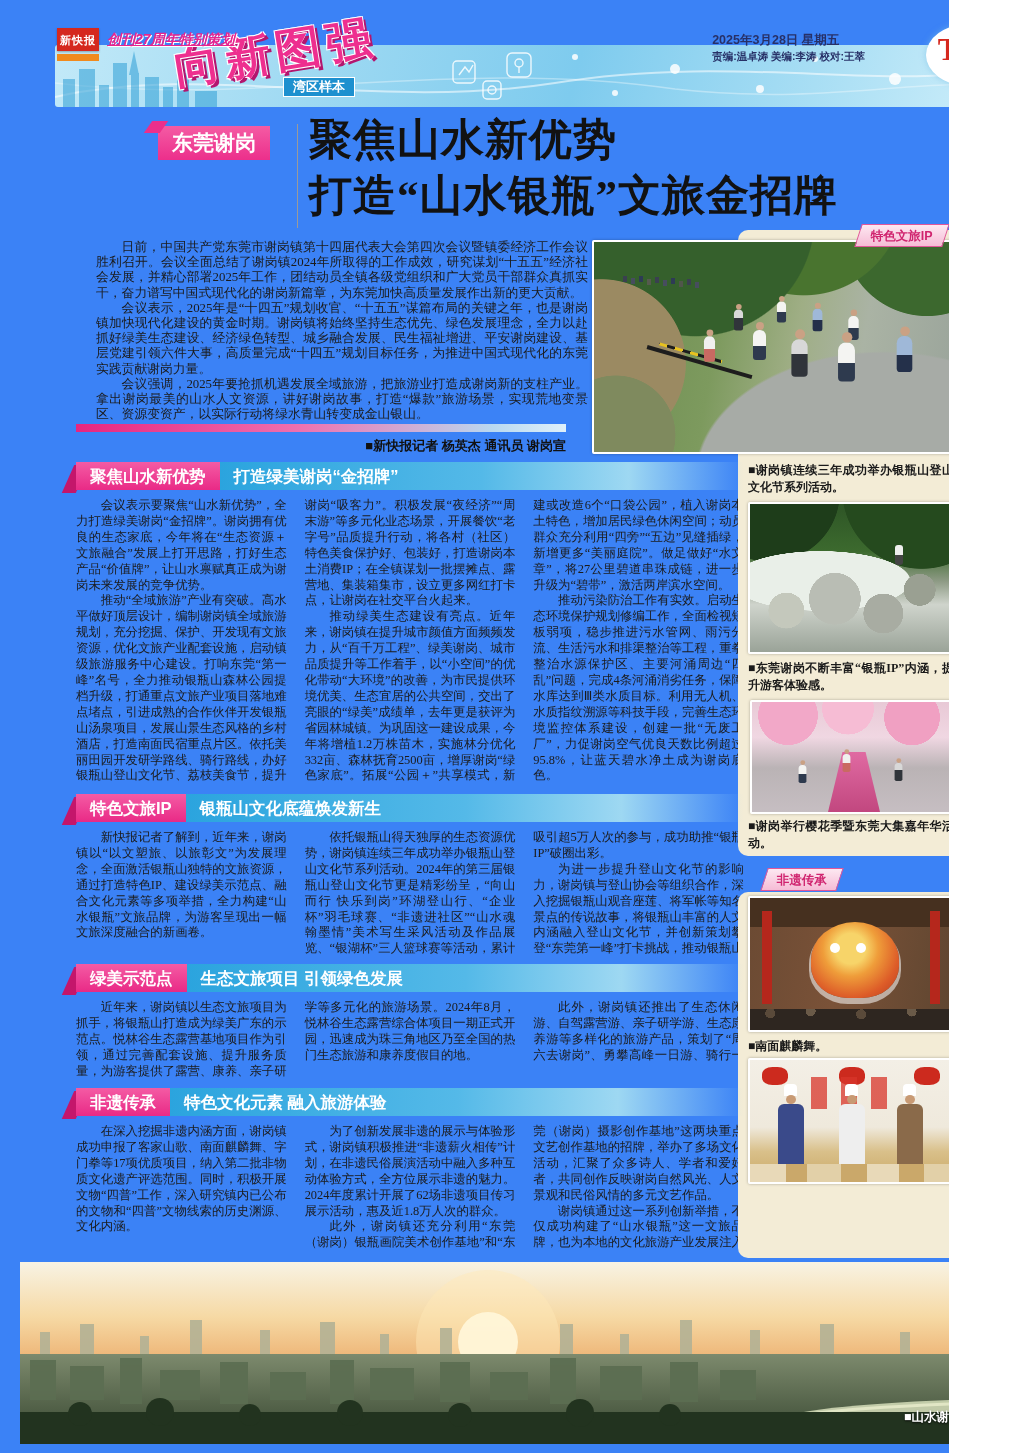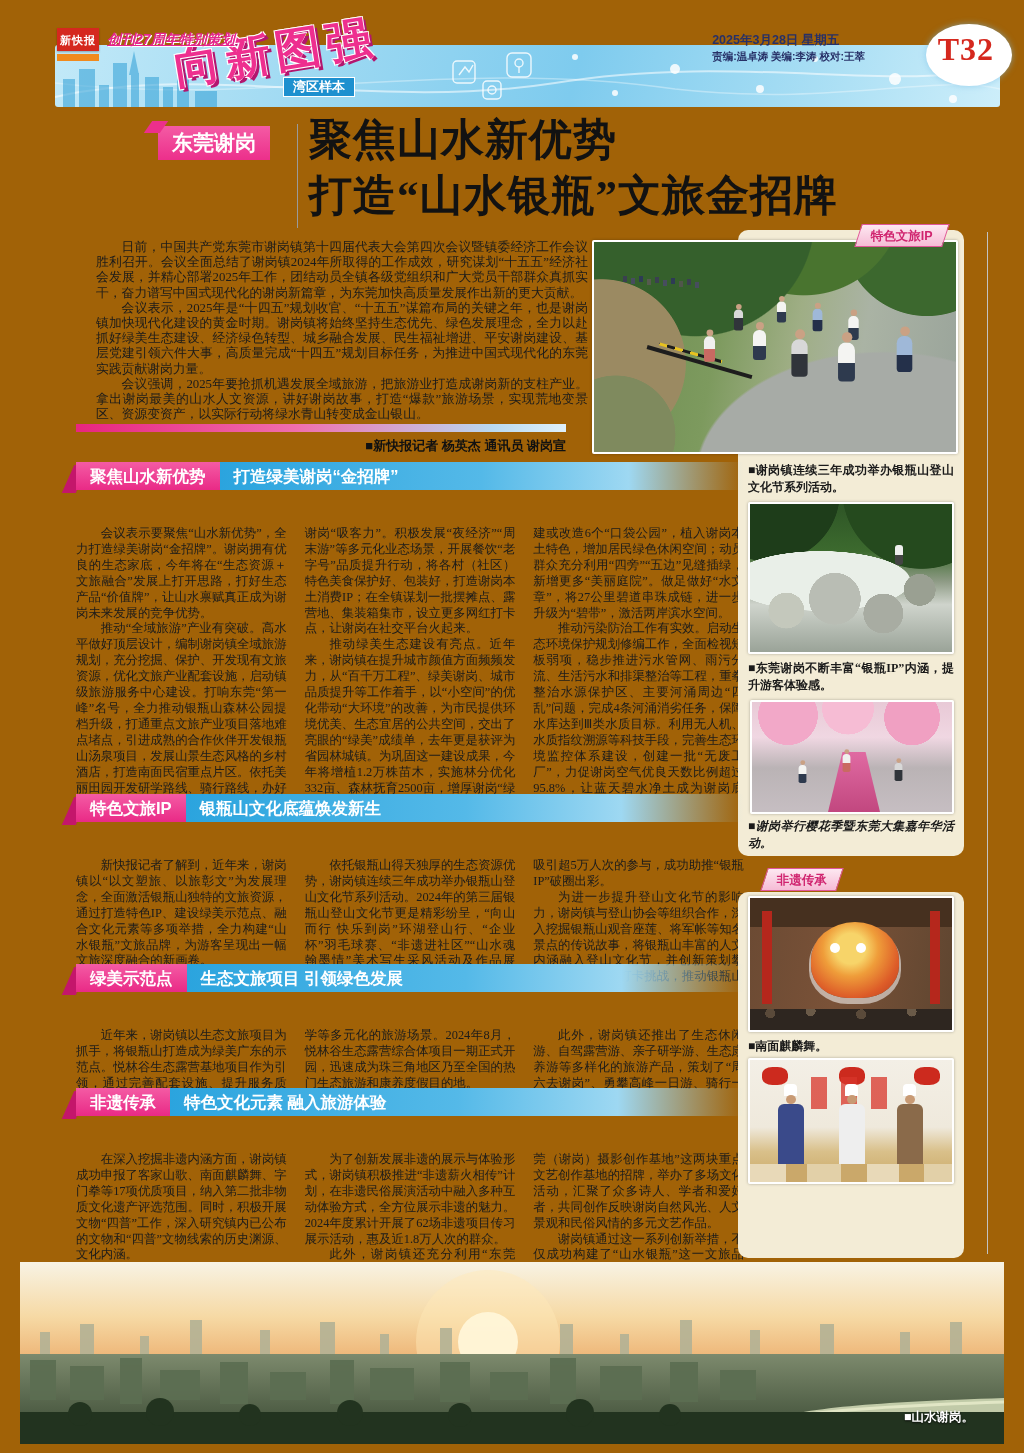--- a/index.html
+++ b/index.html
@@ -1,16 +1,16 @@
 <!DOCTYPE html>
 <html><head>
 <meta charset="utf-8">
 <style>
   html,body{margin:0;padding:0;background:#ffffff;}
-  .page{position:relative;width:1024px;height:1453px;background:#a16207;overflow:hidden;
+  .page{position:relative;width:949px;height:1453px;background:#3b82f6;overflow:hidden;
         font-family:"Liberation Serif",serif;color:#1b1b1b;}
 
   
   .banner{position:absolute;left:55px;top:45px;width:945px;height:62px;
     background:linear-gradient(105deg,#c2e9f8 0%,#9ed9f2 28%,#7ecbee 55%,#a8def4 80%,#cdeefa 100%);
     border-radius:3px;}
   .banner svg{position:absolute;left:0;top:0;width:100%;height:100%;}
   .masthead{position:absolute;left:2px;top:-17px;width:42px;background:#d5281e;color:#fff;
     font:bold 11px/13px "Liberation Sans",sans-serif;text-align:center;padding:6px 0 4px;letter-spacing:1px;
     box-shadow:0 1px 2px rgba(0,0,0,.3);z-index:3;}
@@ -51,21 +51,21 @@
   
   .sec-header{position:absolute;left:76px;width:668px;height:28px;display:flex;z-index:2;}
   .sec-badge{position:relative;background:linear-gradient(180deg,#f45ba4,#e92a86);color:#fff;
     font:bold 16.5px/28px "Liberation Sans",sans-serif;padding:0 14px;white-space:nowrap;}
   .sec-badge::before{content:"";position:absolute;left:-8px;top:3px;width:14px;height:28px;
     background:#c4166b;transform:skewX(-24deg);z-index:-1;}
   .sec-title{flex:1;background:linear-gradient(90deg,#2ba4de 0%,#54b9e8 50%,#9ed8f2 78%,rgba(222,242,251,0) 100%);
     color:#fff;font:bold 16.5px/28px "Liberation Sans",sans-serif;padding:0 14px;white-space:nowrap;}
   .sec-body{position:absolute;left:76px;width:668px;overflow:hidden;
     column-count:3;column-gap:18px;column-fill:auto;
-    font:12.4px/15.9px "Liberation Serif",serif;text-align:justify;margin-top:28px;}
+    font:12.4px/15.9px "Liberation Serif",serif;text-align:justify;}
   .sec-body p{margin:0;text-indent:2em;}
 
   
   .panel{position:absolute;background:#f3ecd6;border-radius:10px;}
   .photo{position:absolute;border:2px solid #fff;box-shadow:0 0 3px rgba(0,0,0,.3);overflow:hidden;border-radius:2px;}
   .caption{position:absolute;font:bold 12px/16.5px "Liberation Serif",serif;color:#1a1a1a;text-align:justify;}
   .tag{position:absolute;transform:skewX(-18deg);background:linear-gradient(180deg,#fde8f1,#f6bcd6);
     border:1px solid #e2569a;padding:1px 12px;z-index:3;}
   .tag span{display:inline-block;transform:skewX(18deg);color:#d0246f;
     font:bold 12.5px "Liberation Sans",sans-serif;white-space:nowrap;}
@@ -285,21 +285,21 @@
     <span class="hiker"></span>
   </div>
   <div class="caption" style="left:748px;top:660px;width:206px;">■东莞谢岗不断丰富“银瓶IP”内涵，提升游客体验感。</div>
 
   <div class="photo ph-cherry">
     <div class="carpet"></div>
     <span class="person p-r" style="left:44%;top:42%;"></span>
     <span class="person p-w" style="left:22%;top:52%;"></span>
     <span class="person p-d" style="left:70%;top:50%;"></span>
   </div>
-  <div class="caption" style="left:748px;top:818px;width:206px;font-style:italic;">■谢岗举行樱花季暨东莞大集嘉年华活动。</div>
+  <div class="caption" style="left:748px;top:818px;width:206px;">■谢岗举行樱花季暨东莞大集嘉年华活动。</div>
 
   <div class="tag" style="left:764px;top:868px;">
     <span>非遗传承</span>
   </div>
 
   <div class="photo ph-lion">
     <div class="roof"></div>
     <div class="pillar" style="left:6%;"></div>
     <div class="pillar" style="right:6%;"></div>
     <div class="lion"></div>

